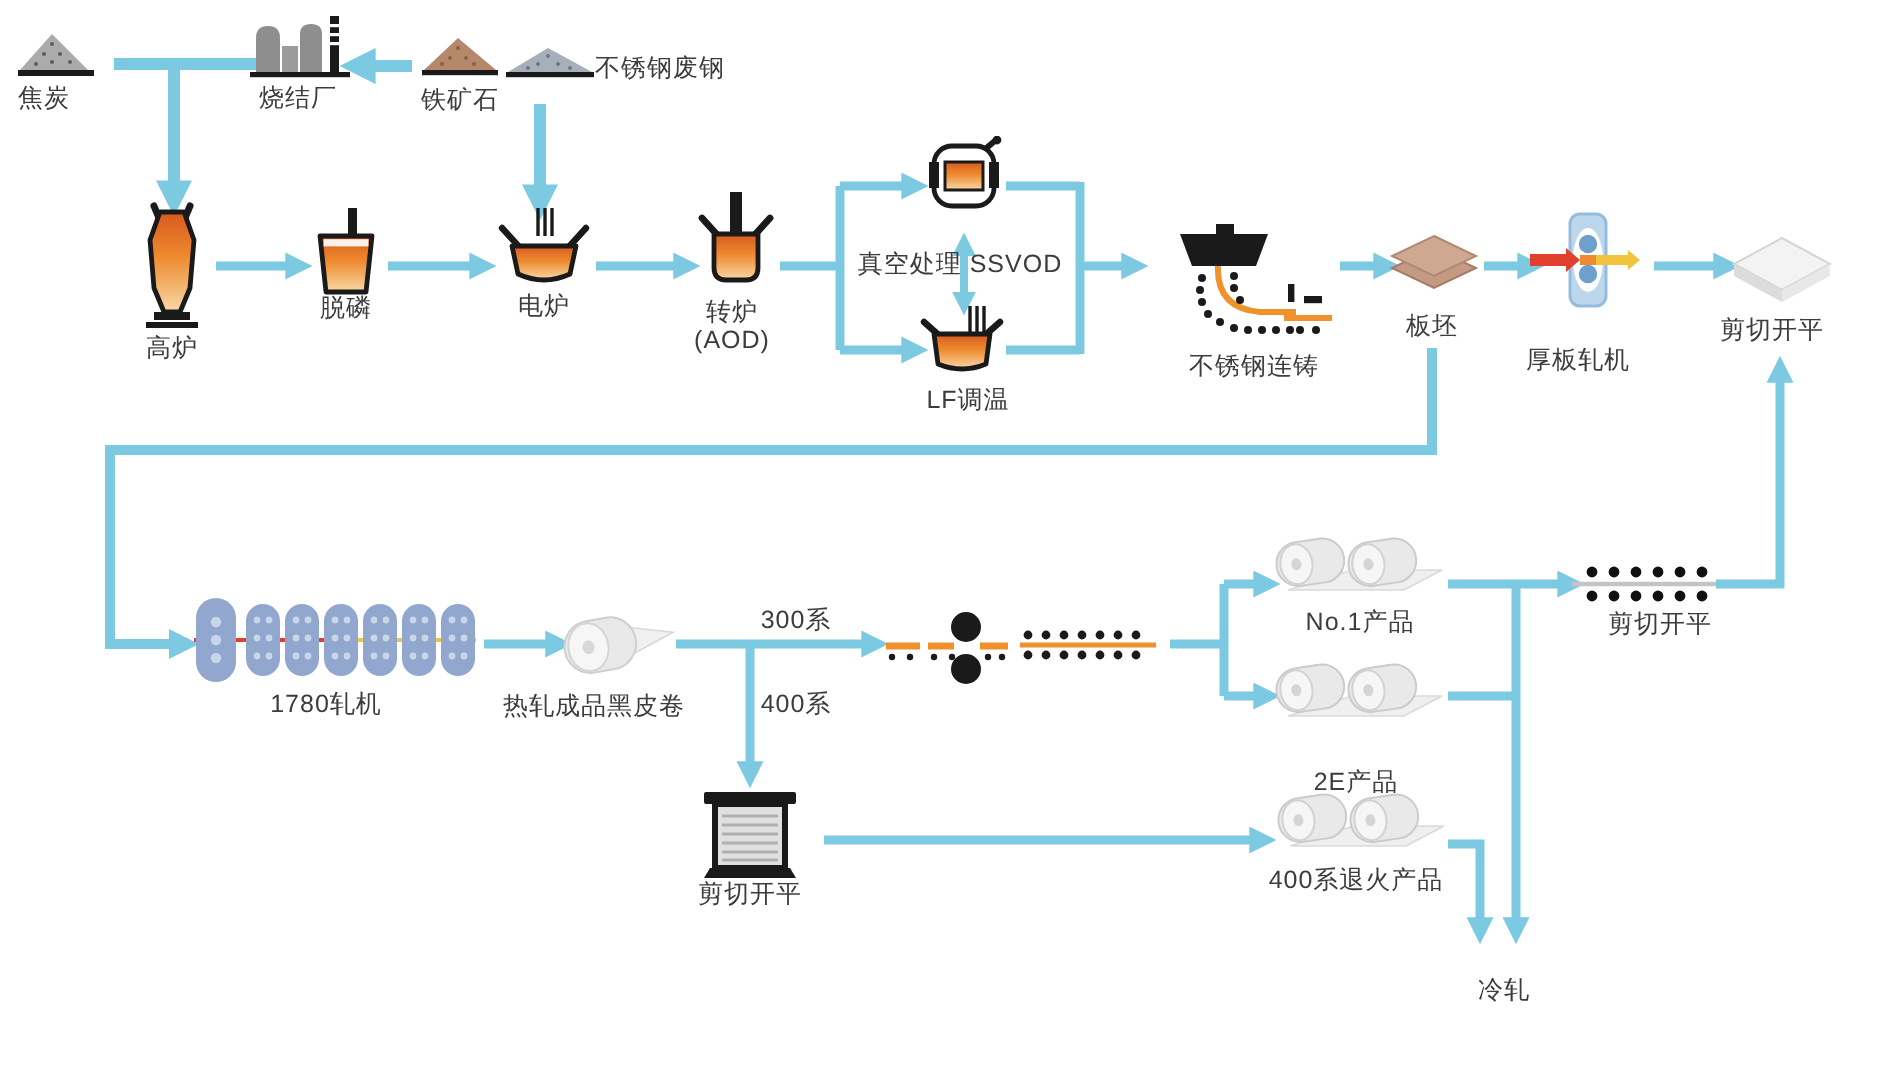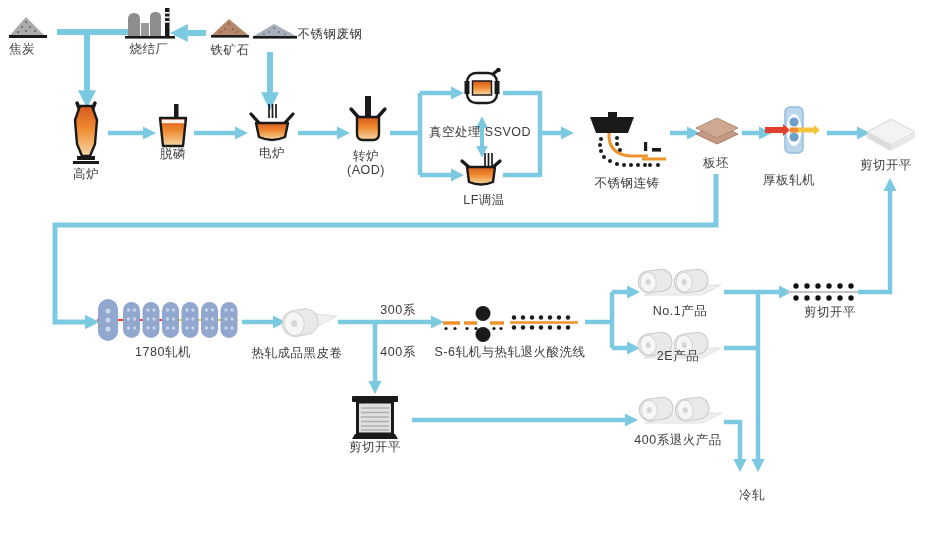--- a/index.html
+++ b/index.html
@@ -408,21 +408,20 @@
   <div class="lbl" style="left:480px;top:124px">真空处理 SSVOD</div>
   <div class="lbl" style="left:484px;top:192px">LF调温</div>
   <div class="lbl" style="left:627px;top:175px">不锈钢连铸</div>
   <div class="lbl" style="left:716px;top:155px">板坯</div>
   <div class="lbl" style="left:789px;top:172px">厚板轧机</div>
   <div class="lbl" style="left:886px;top:157px">剪切开平</div>
   <div class="lbl" style="left:163px;top:344px">1780轧机</div>
   <div class="lbl" style="left:297px;top:345px">热轧成品黑皮卷</div>
   <div class="lbl" style="left:398px;top:302px">300系</div>
   <div class="lbl" style="left:398px;top:344px">400系</div>
-  <div class="lbl" style="left:510px;top:344px">S-6轧机与热轧退火酸洗线</div>
   <div class="lbl" style="left:680px;top:303px">No.1产品</div>
-  <div class="lbl" style="left:678px;top:348px">2E产品</div>
+  <div class="lbl" style="left:678px;top:383px">2E产品</div>
   <div class="lbl" style="left:830px;top:304px">剪切开平</div>
   <div class="lbl" style="left:375px;top:439px">剪切开平</div>
   <div class="lbl" style="left:678px;top:432px">400系退火产品</div>
   <div class="lbl" style="left:752px;top:487px">冷轧</div>
 
 </div>
 
 </body></html>

